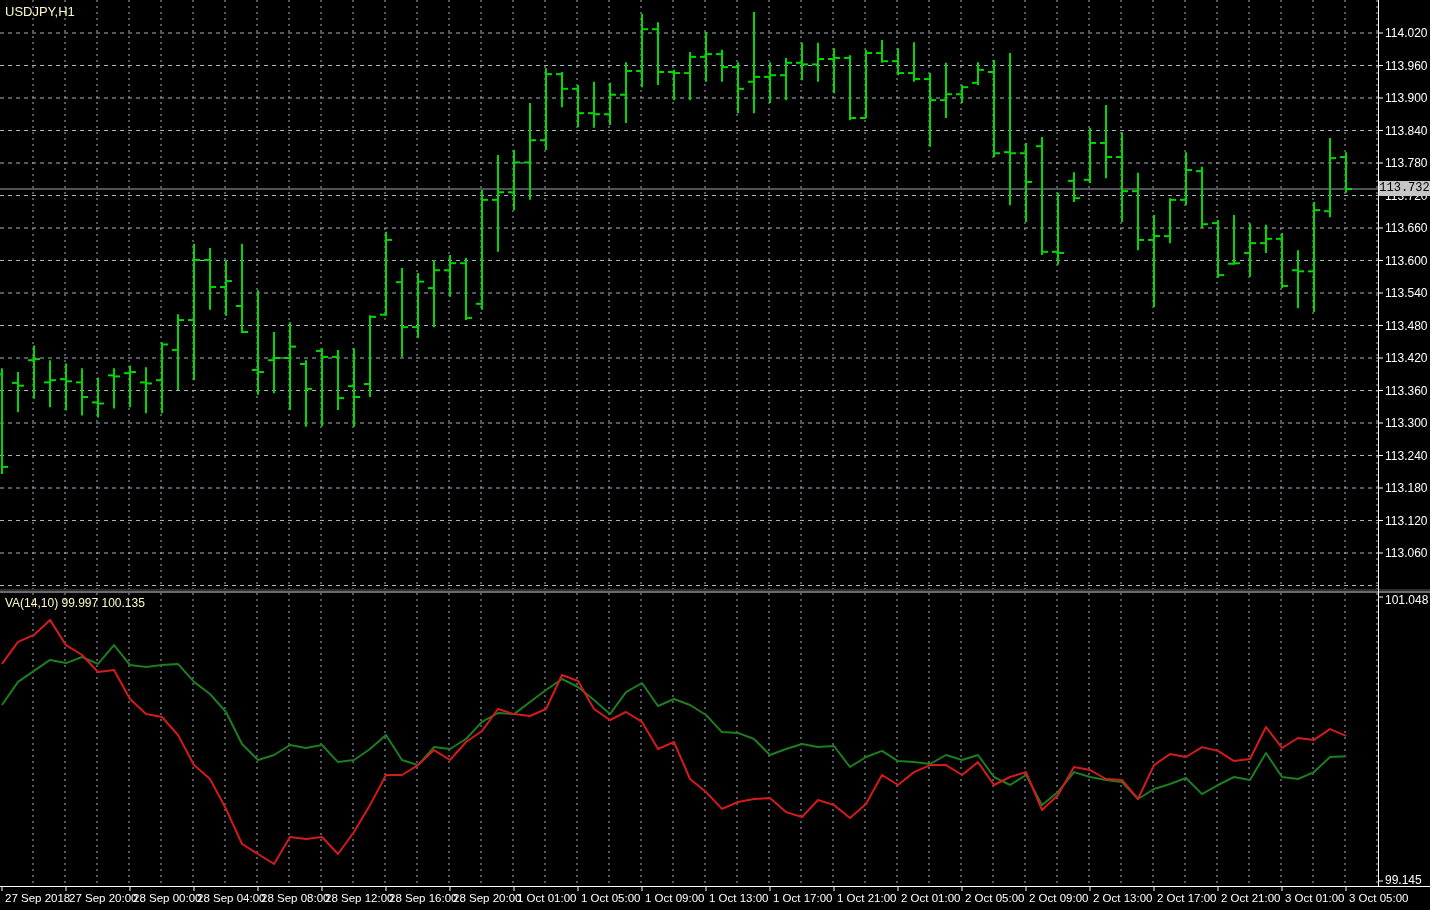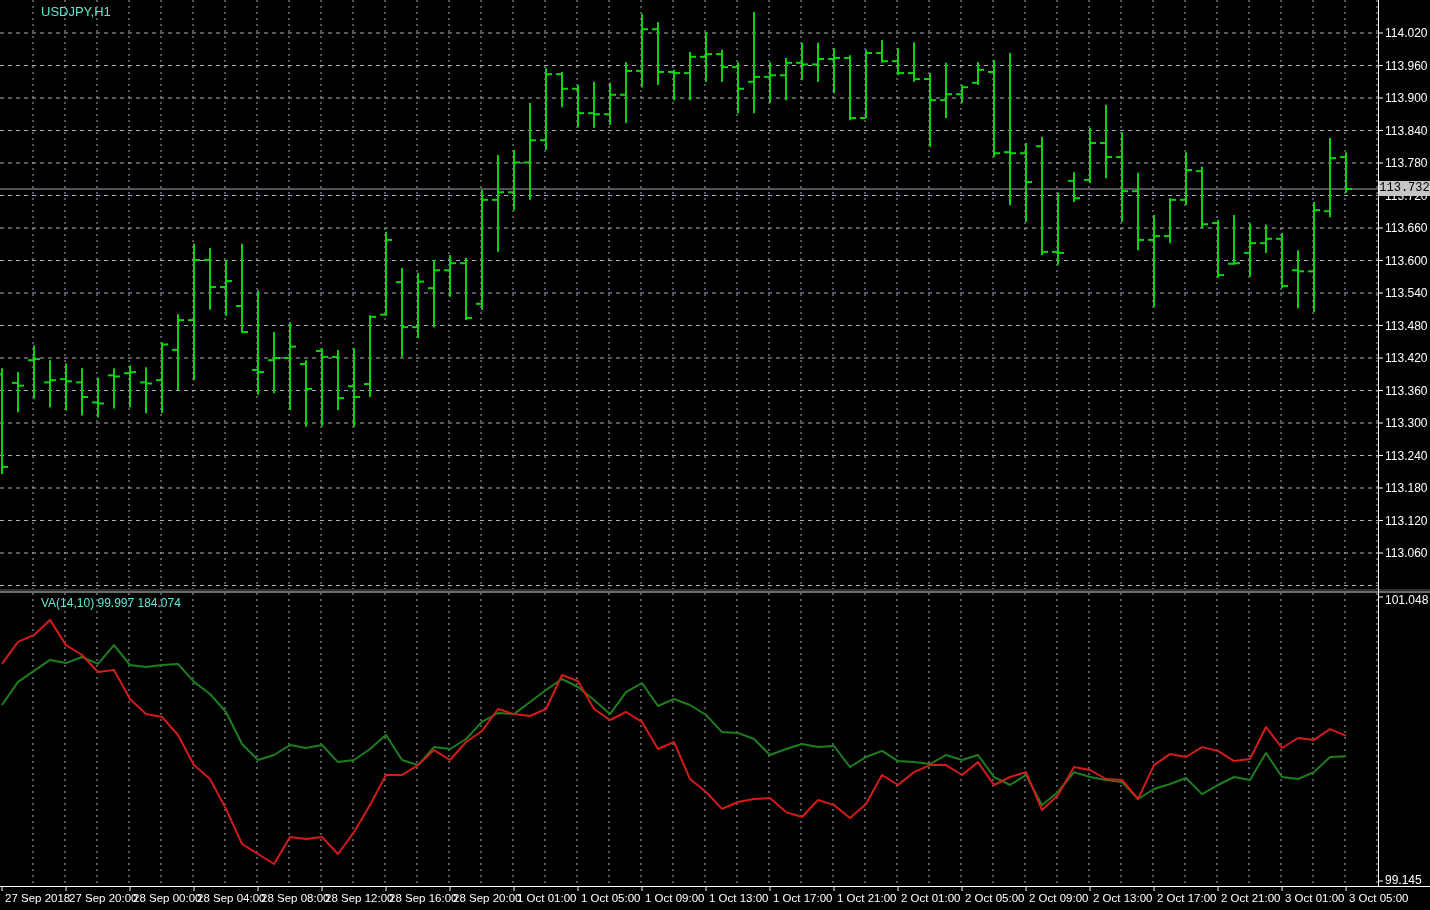--- a/index.html
+++ b/index.html
@@ -1,19 +1,19 @@
 <!DOCTYPE html>
 <html><head>
 <meta charset="utf-8">
 <style>
   html,body{margin:0;padding:0;background:#000;}
   #app{position:relative;width:1430px;height:910px;background:#000;overflow:hidden;
        font-family:"Liberation Sans",sans-serif;}
   #chart-svg{position:absolute;left:0;top:0;}
-  .overlay-label{position:absolute;color:#5eead4;font-size:13px;white-space:nowrap;margin-left:36px;}
+  .overlay-label{position:absolute;color:#fef9c3;font-size:13px;white-space:nowrap;}
   #symbol-label{left:5px;top:4px;}
   #indicator-label{left:5px;top:596px;font-size:12px;}
   #price-tag{position:absolute;left:1379px;top:182px;width:51px;height:15px;
              background:#c6c6c6;color:#000;font-size:12px;line-height:15px;
              text-align:center;letter-spacing:0;}
   svg text{font-family:"Liberation Sans",sans-serif;}
 </style>
 </head>
 <body>
 
@@ -644,15 +644,15 @@
         <text x="1157" y="902" fill="#ffffff" font-size="11.5">2 Oct 17:00</text>
         <line x1="1218" y1="886" x2="1218" y2="891" stroke="#ffffff" stroke-width="1"></line>
         <text x="1221" y="902" fill="#ffffff" font-size="11.5">2 Oct 21:00</text>
         <line x1="1282" y1="886" x2="1282" y2="891" stroke="#ffffff" stroke-width="1"></line>
         <text x="1285" y="902" fill="#ffffff" font-size="11.5">3 Oct 01:00</text>
         <line x1="1346" y1="886" x2="1346" y2="891" stroke="#ffffff" stroke-width="1"></line>
         <text x="1349" y="902" fill="#ffffff" font-size="11.5">3 Oct 05:00</text>
       </g>
   </svg>
   <div id="symbol-label" class="overlay-label">USDJPY,H1</div>
-  <div id="indicator-label" class="overlay-label">VA(14,10) 99.997 184.074</div>
+  <div id="indicator-label" class="overlay-label">VA(14,10) 99.997 100.135</div>
   <div id="price-tag" style="top: 181px; font-family: Liberation Mono, monospace;">113.732</div>
 </div>
 
 </body></html>

